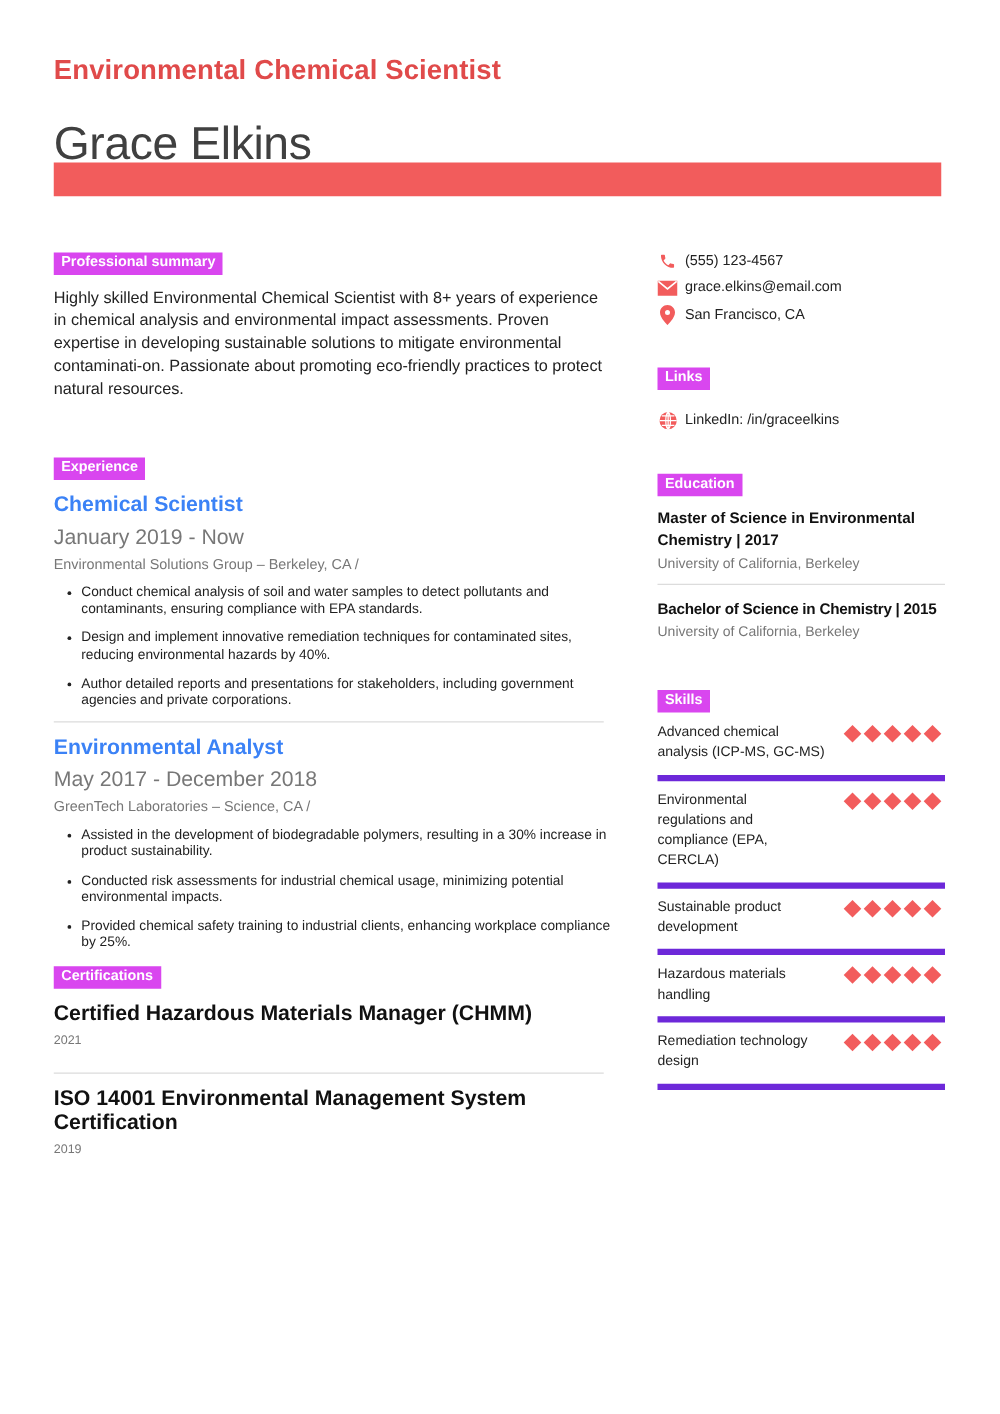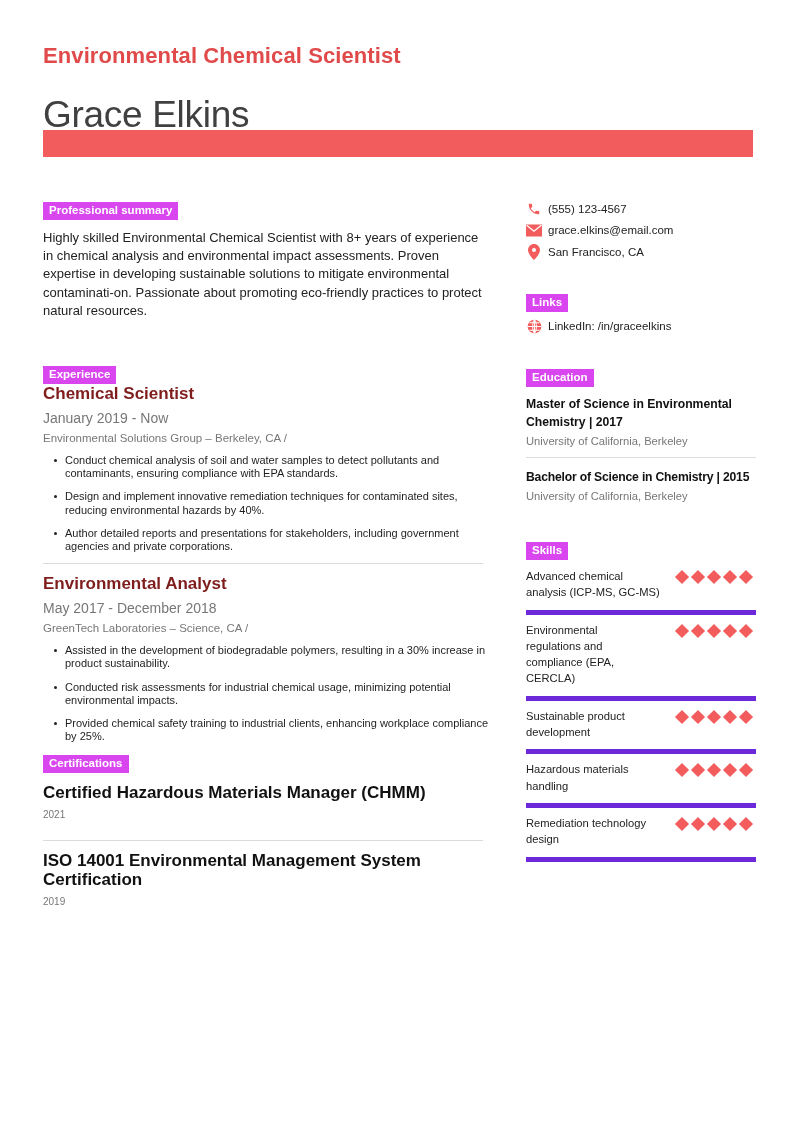--- a/index.html
+++ b/index.html
@@ -9,22 +9,22 @@
   .name { position: absolute; left: 43px; top: 94px; font-size: 37px; font-weight: normal; color: #404040; letter-spacing: -0.3px; }
   .bar { position: absolute; left: 43px; top: 130px; width: 710px; height: 27px; background: #f25c5c; }
 
   .left { position: absolute; left: 43px; top: 200px; width: 440px; }
   .right { position: absolute; left: 526px; top: 200px; width: 230px; }
 
   .tag { display: inline-block; background: #d946ef; color: #fff; font-size: 11.5px; font-weight: bold; padding: 2px 6px 3px 6px; line-height: 13px; }
 
   .summary { font-size: 13px; line-height: 18.2px; color: #222; margin-top: 9px; width: 445px; }
 
-  .h-role { font-size: 17px; font-weight: bold; color: #7f1d1d; }
-  .meta { font-size: 14px; color: #777; margin-top: 6px; }
+  .h-role { font-size: 17px; font-weight: bold; color: #3b82f6; margin-top: 10px; }
+  .meta { font-size: 17px; color: #777; margin-top: 6px; }
   .meta2 { font-size: 11.5px; color: #777; margin-top: 6px; }
   ul.bullets { list-style: none; margin-top: 10px; padding-left: 10px; }
   ul.bullets li { position: relative; padding-left: 12px; font-size: 11px; line-height: 13.2px; color: #1e1e1e; margin-bottom: 10px; width: 440px; }
   ul.bullets li::before { content: ""; position: absolute; left: 1px; top: 5px; width: 3px; height: 3px; border-radius: 50%; background: #222; }
   .sep { height: 1px; background: #dcdcdc; width: 440px; }
 
   .cert-title { font-size: 17px; font-weight: bold; color: #111; line-height: 19.5px; margin-top: 10px; }
   .cert-year { font-size: 10px; color: #777; margin-top: 6px; }
 
   .contact-row { display: flex; align-items: center; height: 21.5px; font-size: 11.5px; color: #222; }
@@ -117,21 +117,21 @@
         <svg width="12" height="16" viewBox="0 0 24 32">
             <path fill="#f25c5c" d="M12 0C5.4 0 0 5.4 0 12c0 9 12 20 12 20s12-11 12-20C24 5.4 18.6 0 12 0zm0 16a4 4 0 110-8 4 4 0 010 8z"></path>
           </svg>
       </span>
       <span>San Francisco, CA</span>
     </div>
   </section>
 
   <section style="margin-top:29px;">
     <span class="tag">Links</span>
-    <div class="contact-row" style="margin-top:4px;">
+    <div class="contact-row" style="margin-top:14px;">
       <span class="ic">
         <svg width="15" height="15" viewBox="0 0 24 24">
             <circle cx="12" cy="12" r="11" fill="#f25c5c"></circle>
             <path fill="none" stroke="#fff" stroke-width="1.6" d="M1 12h22M12 1v22M4 6h16M4 18h16M12 1c-4 3-4 19 0 22M12 1c4 3 4 19 0 22"></path>
           </svg>
       </span>
       <span>LinkedIn: /in/graceelkins</span>
     </div>
   </section>
 

